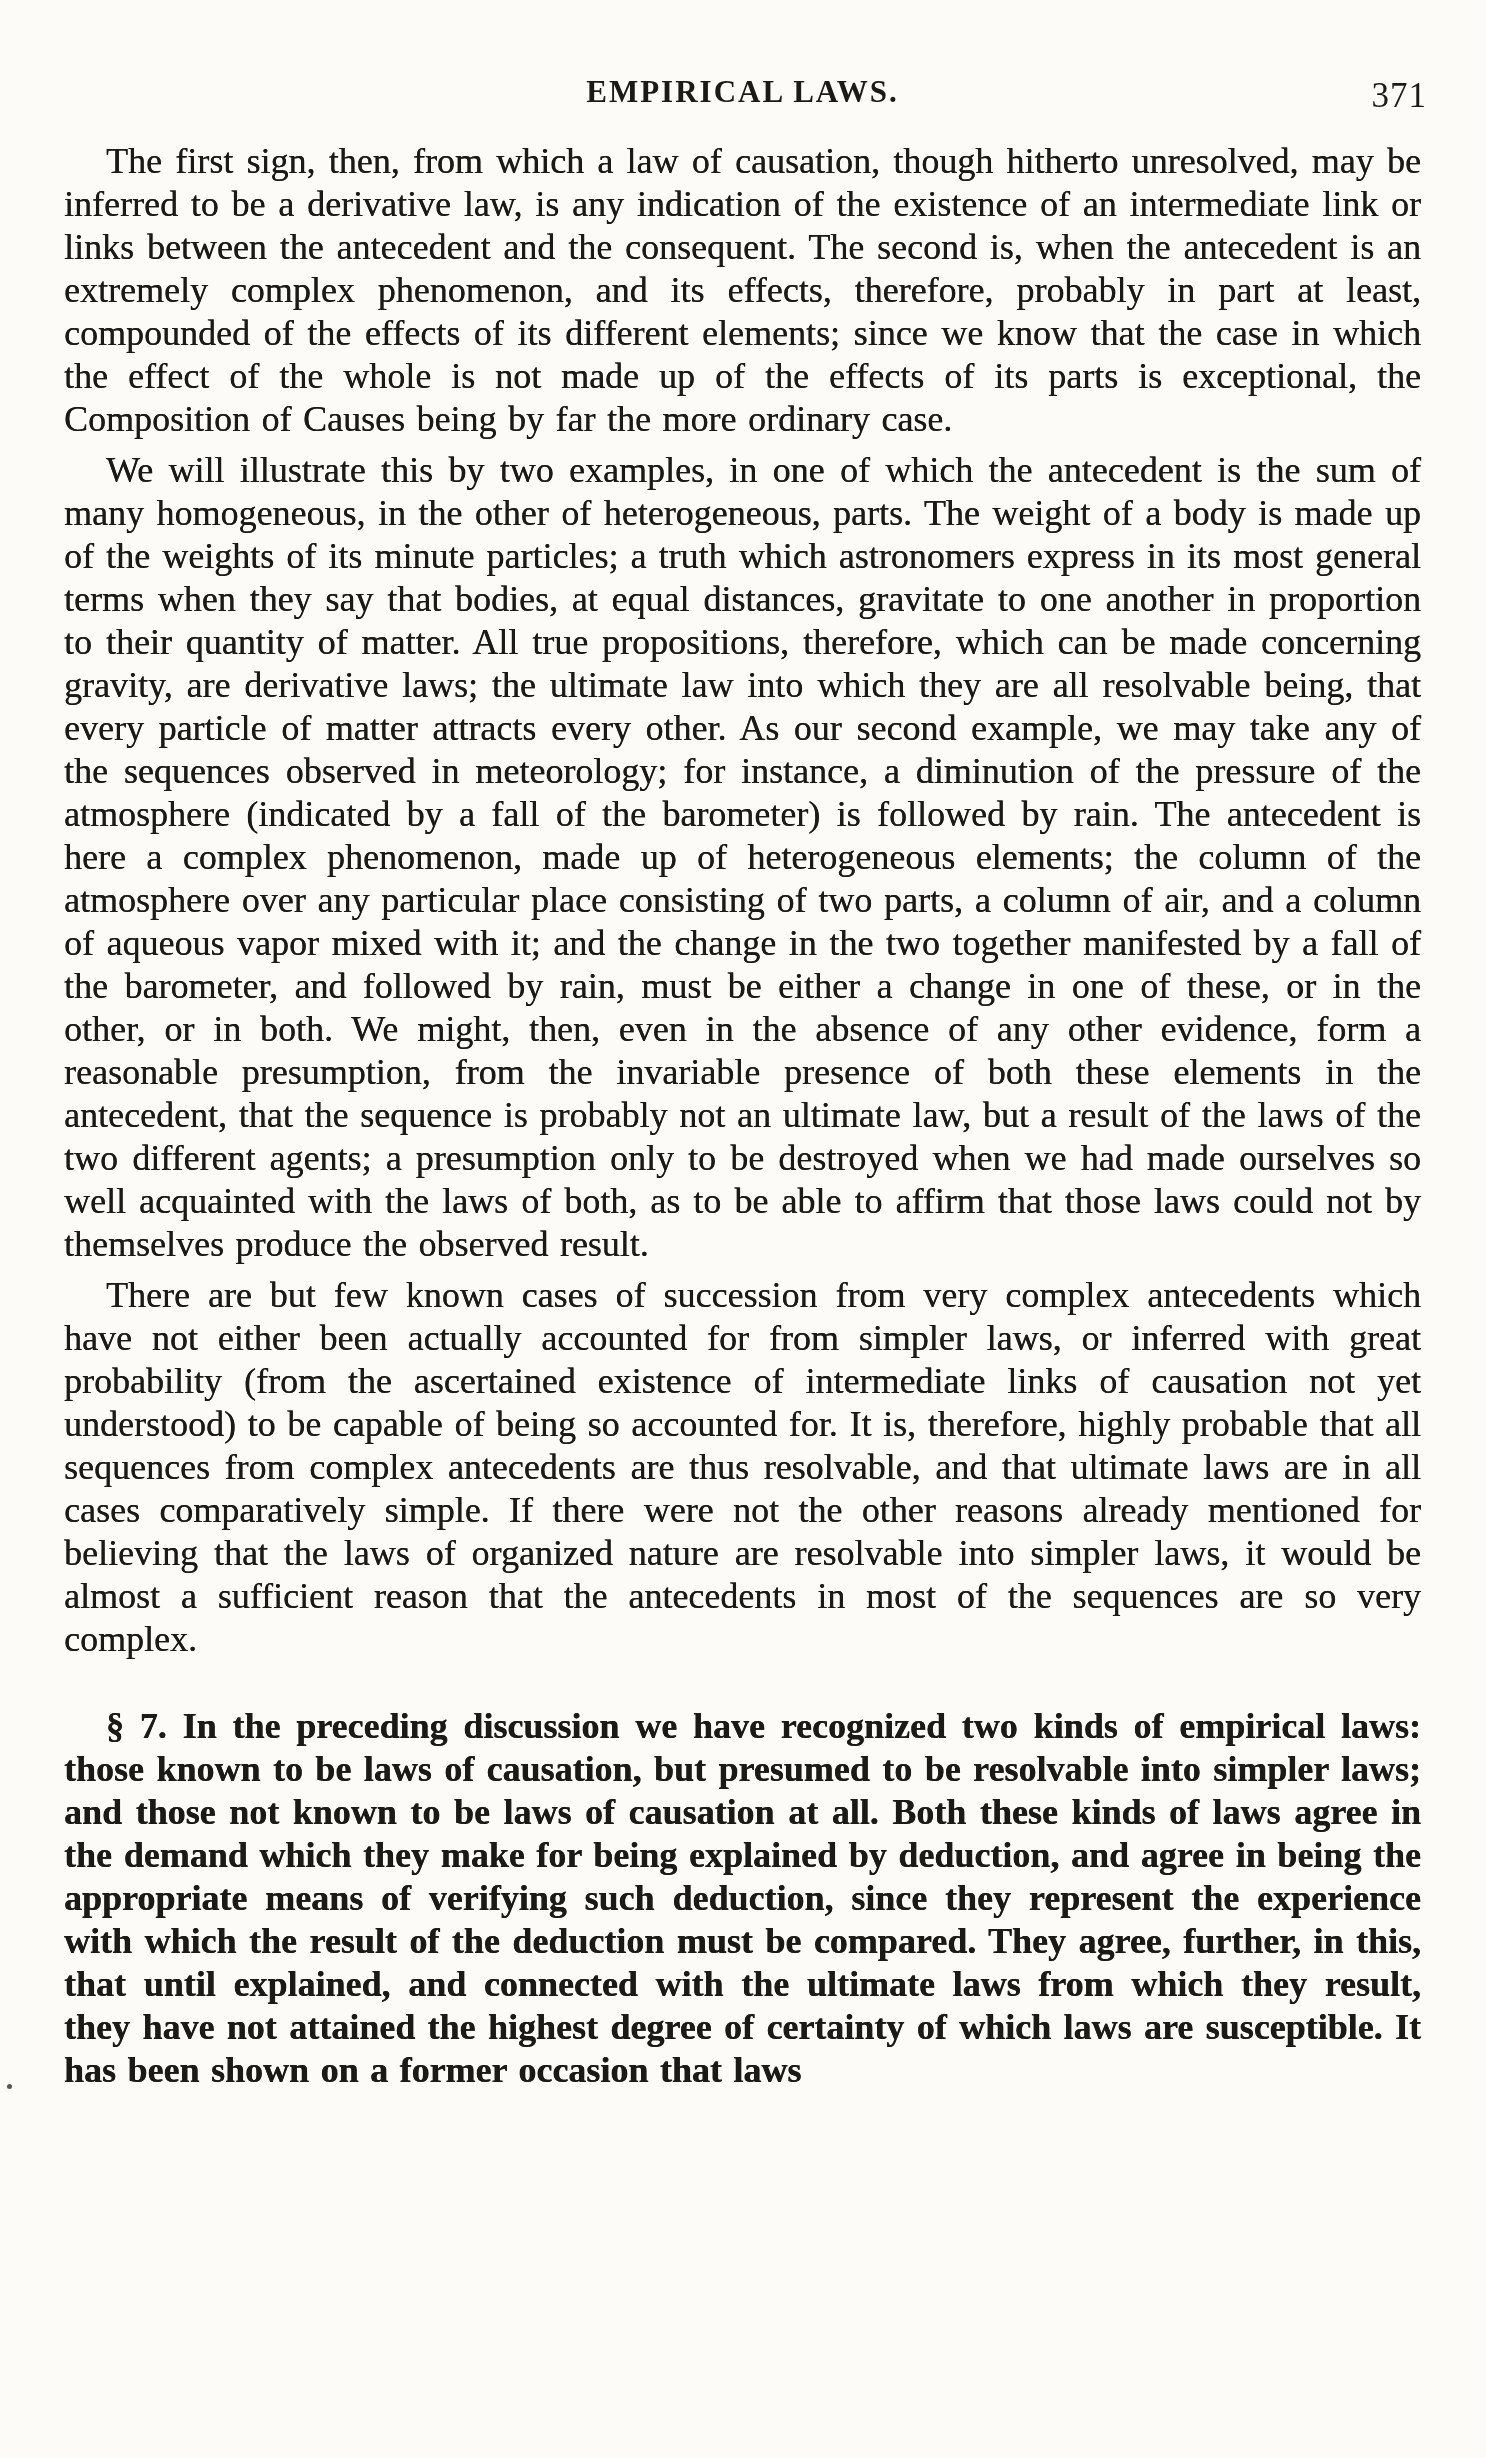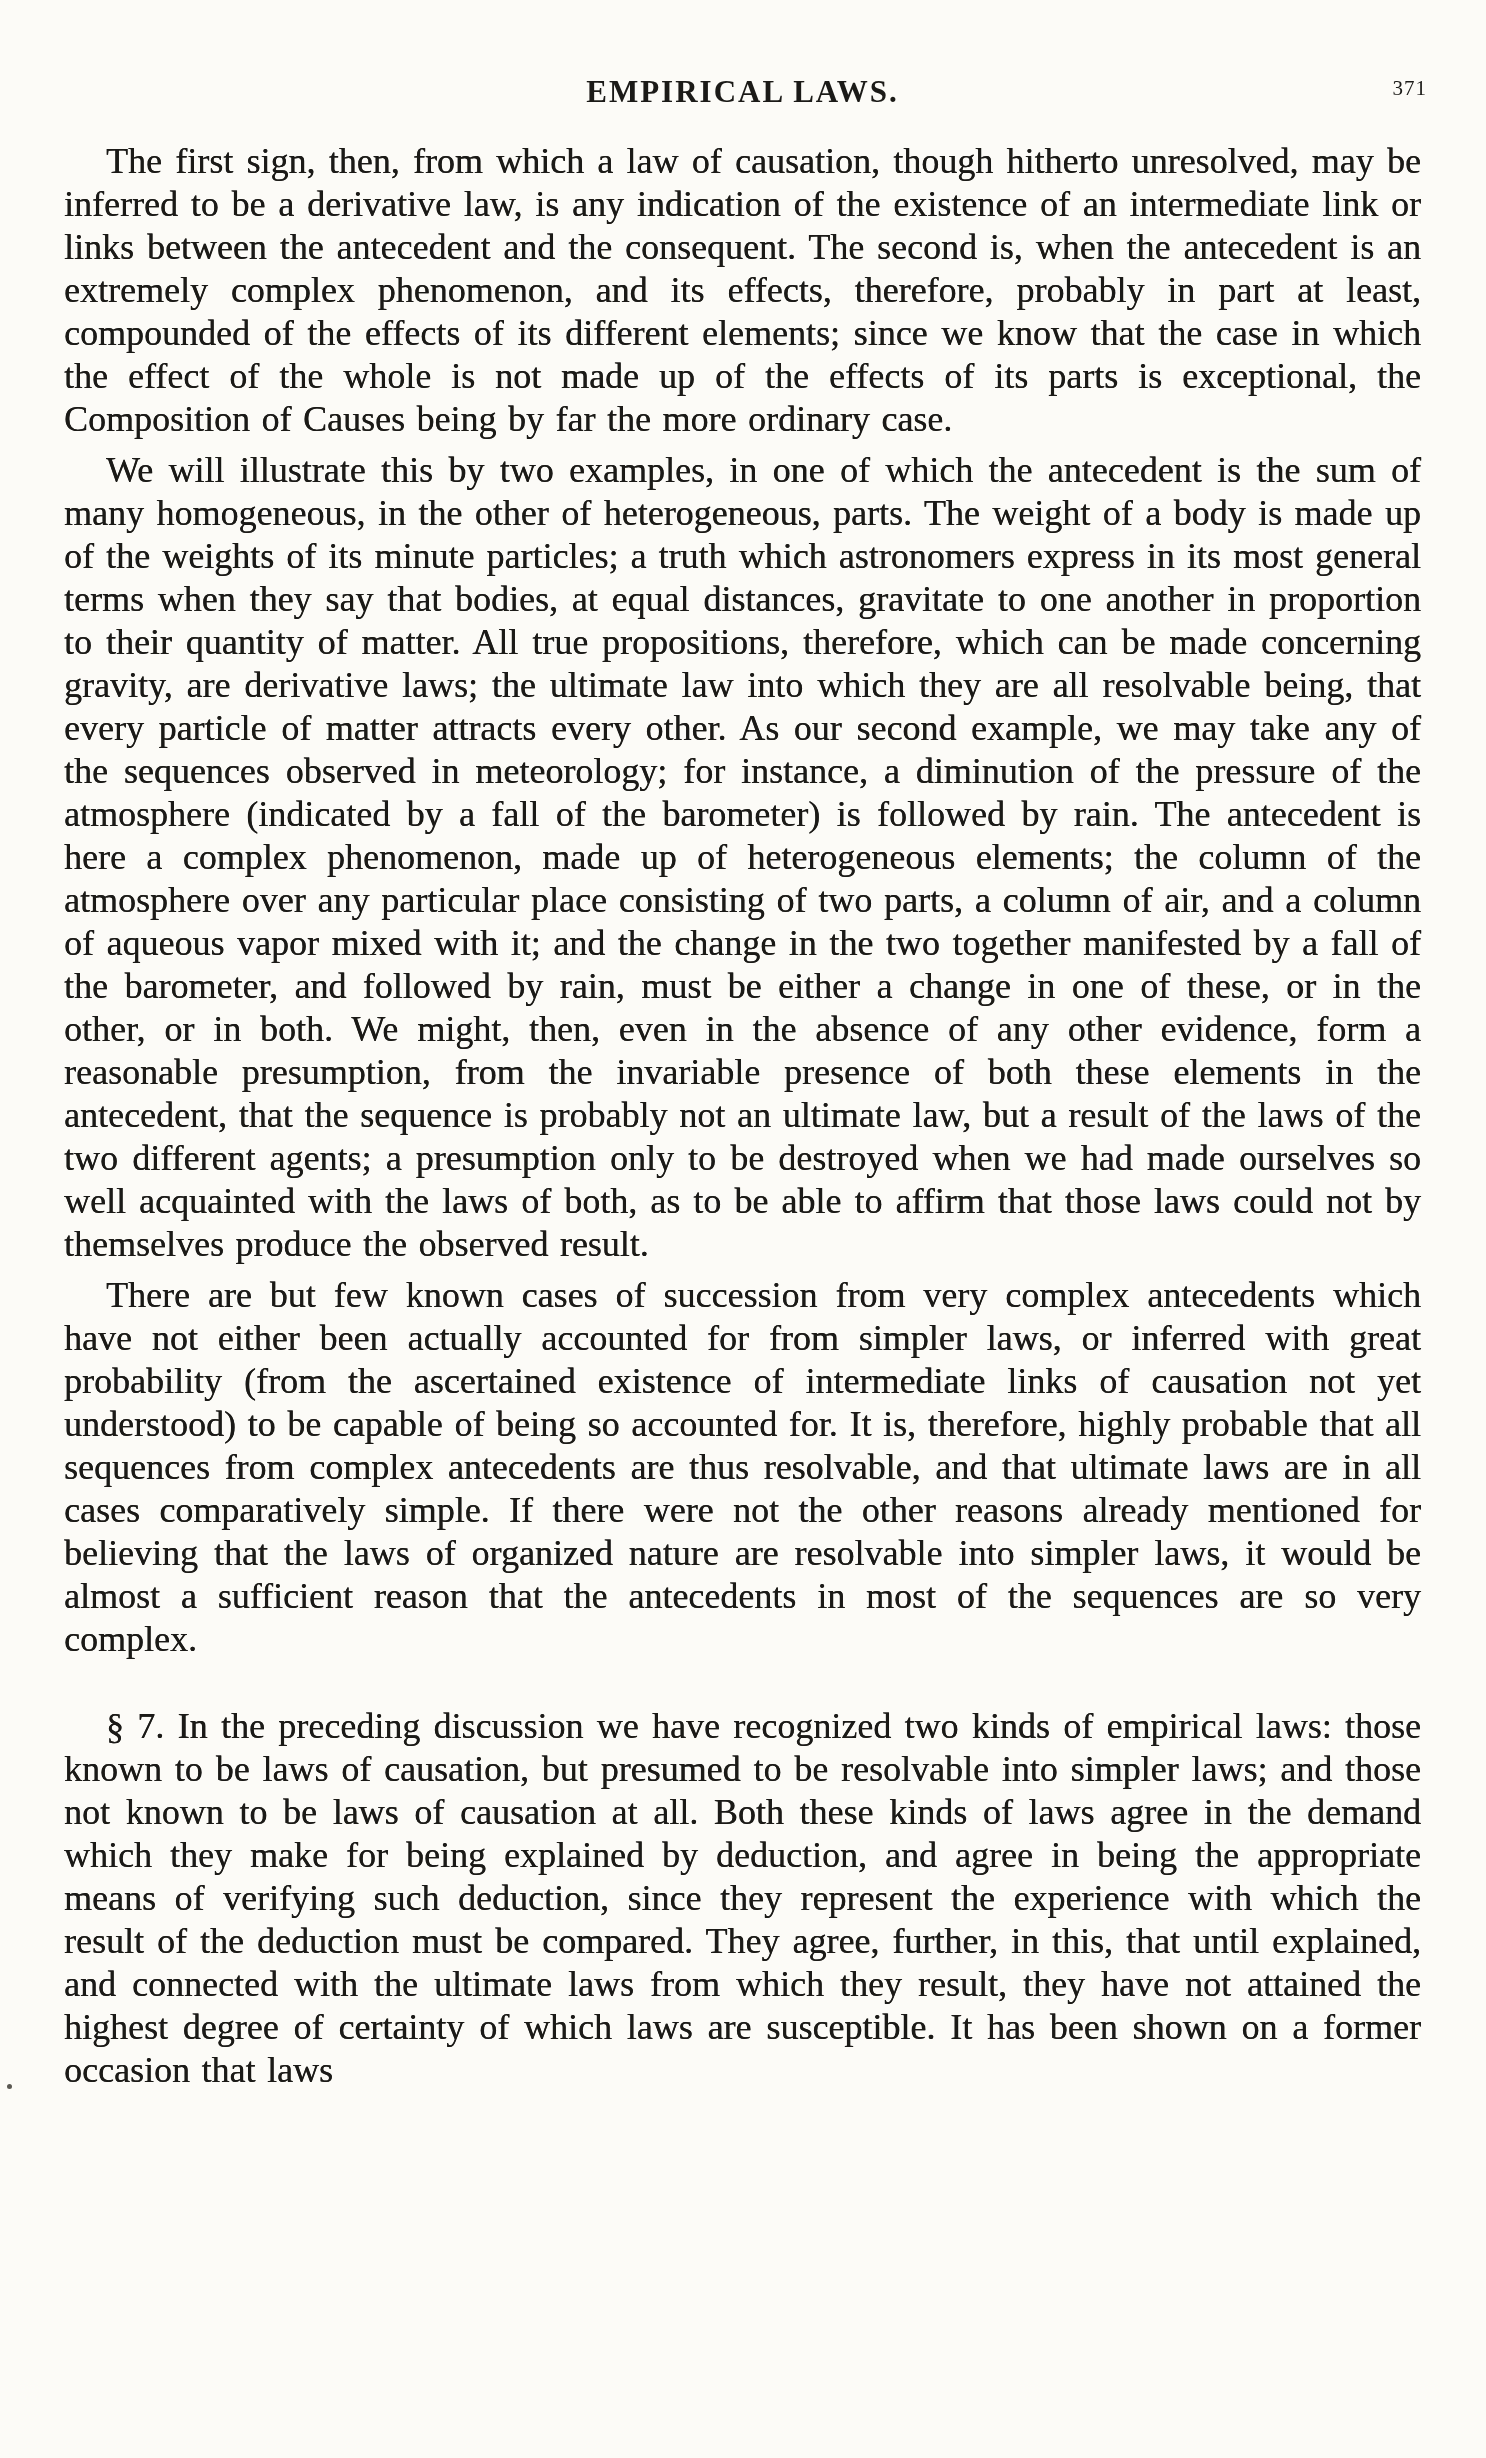--- a/index.html
+++ b/index.html
@@ -31,35 +31,36 @@
     top: 0;
     font-size: 31px;
     font-weight: bold;
     letter-spacing: 2px;
     white-space: nowrap;
   }
   .page-number {
     position: absolute;
     right: 2px;
     top: 2px;
-    font-size: 21px;
+    font-size: 35px;
     letter-spacing: 1px;
     margin-left: 40px;
   }
   .body-text p {
     margin: 8px;
     font-size: 36px;
     line-height: 43px;
     text-align: justify;
     text-indent: 42px;
     word-spacing: 2.5px;
     text-shadow: 0.3px 0 0 currentColor;
   }
   .body-text p.section-start {
     margin-top: 44px;
+    font-weight: bold;
   }
   .scan-speck {
     position: absolute;
     left: 7px;
     top: 2084px;
     width: 5px;
     height: 5px;
     border-radius: 50%;
     background: #5a5852;
   }

